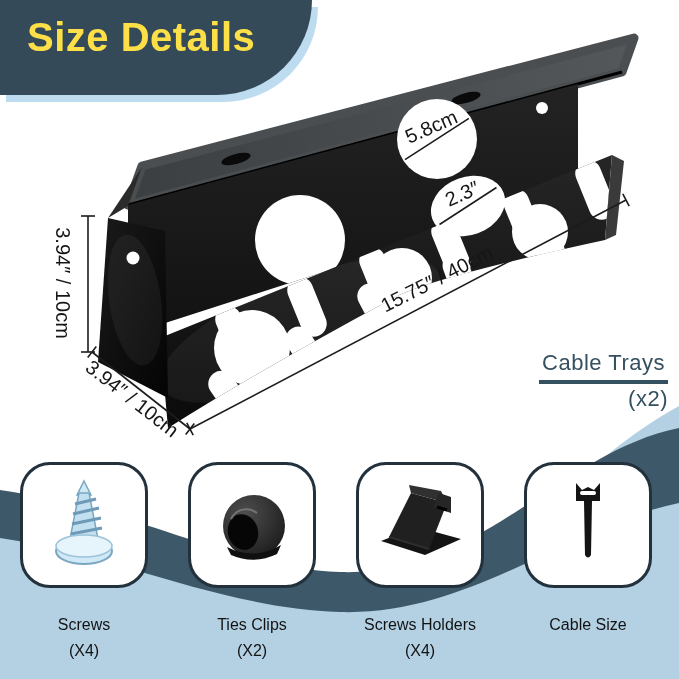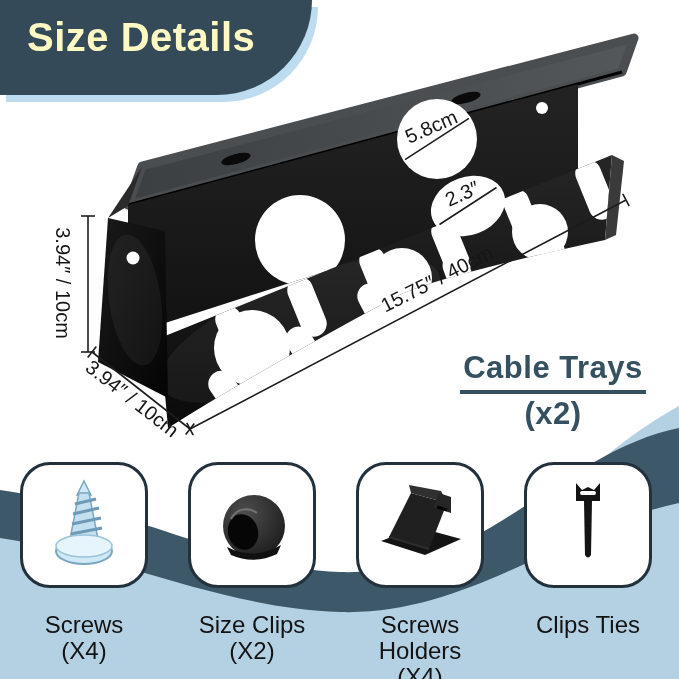--- a/index.html
+++ b/index.html
@@ -4,33 +4,33 @@
 <style>
   html,body{margin:0;padding:0;background:#ffffff;}
   .stage{position:relative;width:679px;height:679px;overflow:hidden;background:#fff;
          font-family:"Liberation Sans",sans-serif;}
   .scene{position:absolute;left:0;top:0;z-index:1;}
   svg text{font-family:"Liberation Sans","DejaVu Sans",sans-serif;fill:#161616;}
 
   .banner{position:absolute;left:0;top:0;width:312px;height:95px;
           background:var(--banner_bg,#344a59);border-radius:0 0 95px 0;
           box-shadow:6px 7px 0 var(--banner_edge,#bedcf0);z-index:4;}
-  .banner-title{color:#fef9c3;font-size:40px;font-weight:bold;
+  .banner-title{color:#fde047;font-size:40px;font-weight:bold;
                 padding:15px 0 0 27px;letter-spacing:.5px;}
 
-  .trays-heading{position:absolute;left:438px;top:350px;width:230px;text-align:center;
-                 z-index:3;color:var(--heading_text,#35505f);font-weight:bold;font-size:31px;}
+  .trays-heading{position:absolute;left:438px;top:350px;width:230px;text-align:right;
+                 z-index:3;color:var(--heading_text,#35505f);font-weight:normal;font-size:22px;}
   .trays-heading .underline{display:inline-block;border-bottom:4px solid currentColor;
                             padding:0 3px 4px;letter-spacing:.5px;}
   .trays-heading .qty{margin-top:2px;letter-spacing:.5px;}
 
   .card{position:absolute;top:462px;width:128px;height:126px;background:#fff;
         border:3px solid var(--card_border,#22313c);border-radius:30px;box-sizing:border-box;
         display:flex;align-items:center;justify-content:center;z-index:3;}
-  .card-label{position:absolute;top:612px;width:160px;text-align:center;font-size:24px;
+  .card-label{position:absolute;top:612px;width:160px;text-align:center;font-size:16px;
               color:#131313;line-height:26px;z-index:3;font-weight:500;}
 </style>
 </head>
 <body>
 
 <div class="stage">
 
   <svg class="scene" width="679" height="679" viewBox="0 0 679 679">
     <defs>
       <linearGradient id="flangeGrad" x1="0" y1="0" x2="1" y2="0">
@@ -203,24 +203,24 @@
       <rect x="37" y="14" width="16" height="4" rx="2" fill="#ffffff"></rect>
       <path d="M41,24 L49,24 L48,78 Q45,83 42,78 Z" fill="#141414"></path>
     </svg>
   </div>
 
   <div class="card-label" style="left:4px">
     <div>Screws</div>
     <div>(X4)</div>
   </div>
   <div class="card-label" style="left:172px">
-    <div>Size Clips</div>
+    <div>Ties Clips</div>
     <div>(X2)</div>
   </div>
   <div class="card-label" style="left:340px">
     <div>Screws Holders</div>
     <div>(X4)</div>
   </div>
   <div class="card-label" style="left:508px">
-    <div>Clips Ties</div>
+    <div>Cable Size</div>
   </div>
 
 </div>
 
 </body></html>

